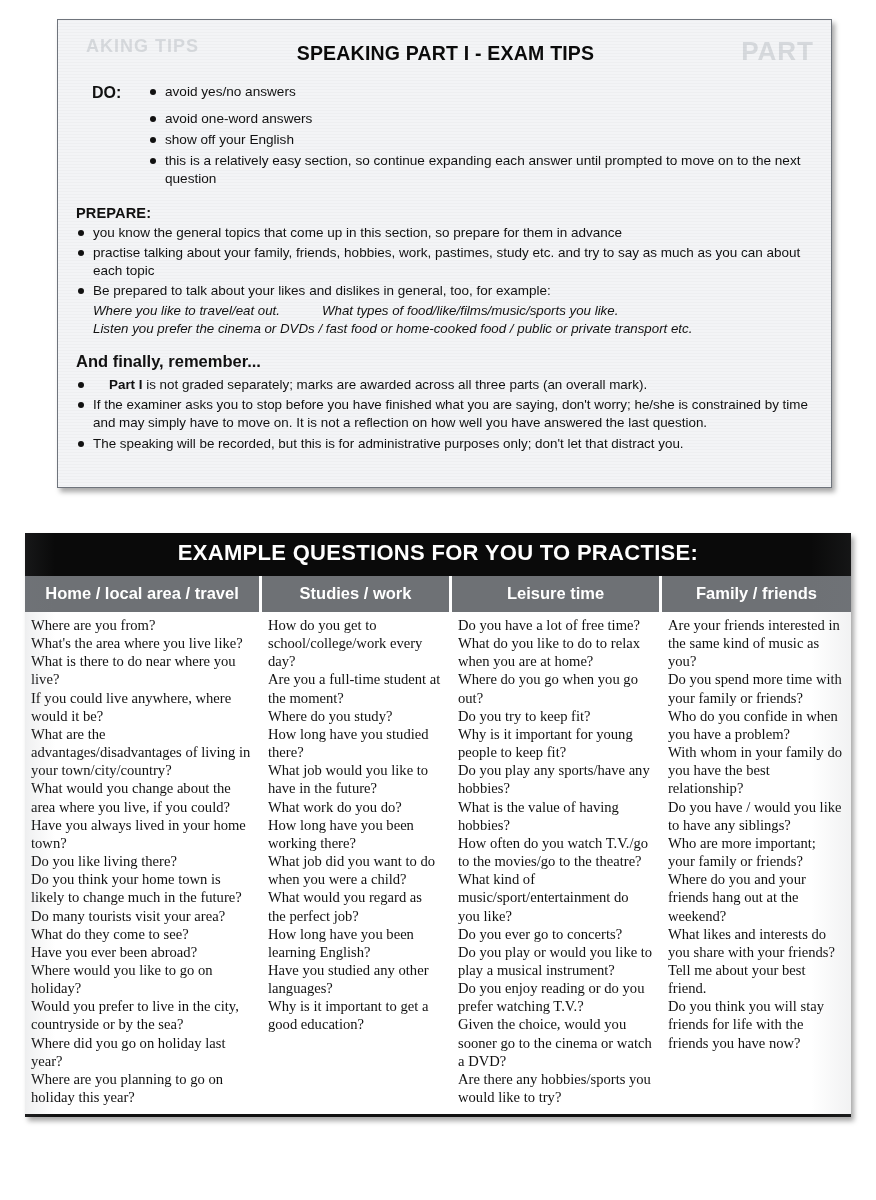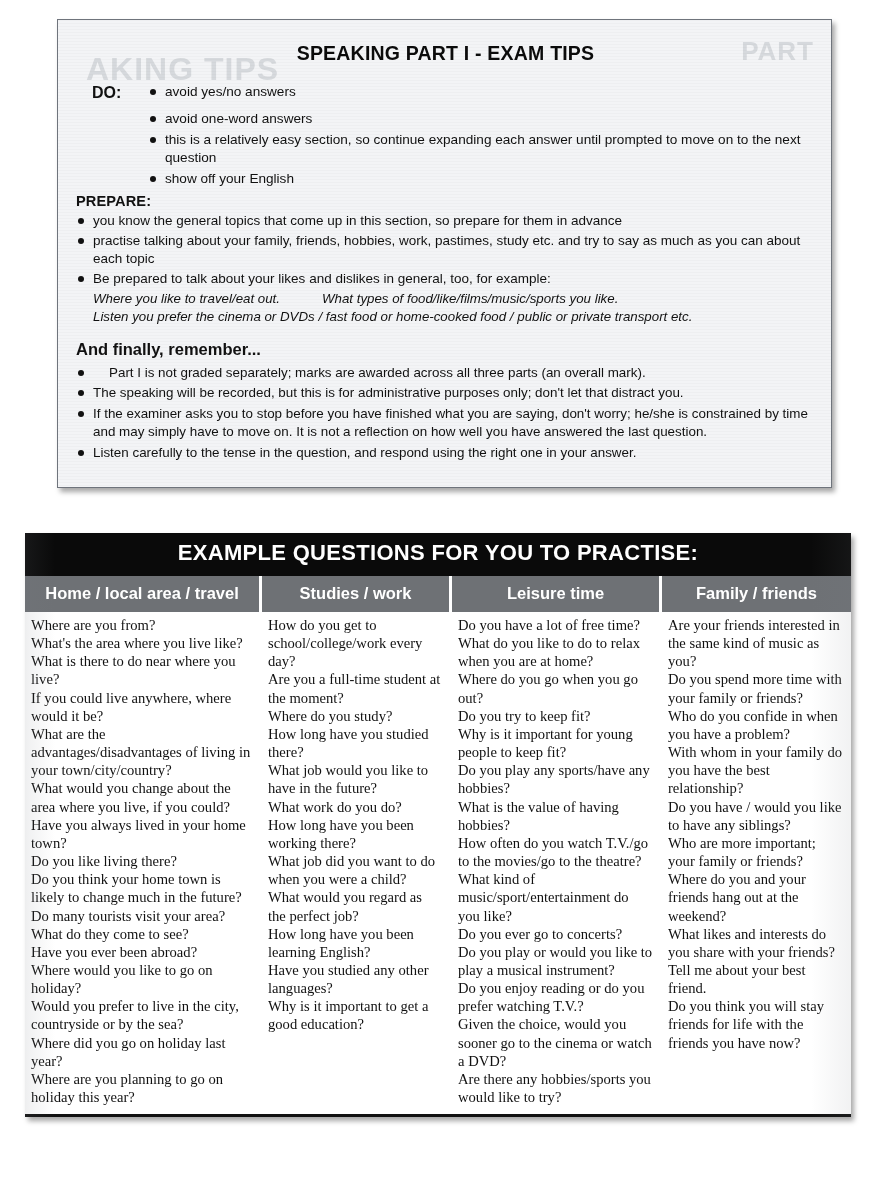--- a/index.html
+++ b/index.html
@@ -93,40 +93,40 @@
     width:6px; height:6px;
     border-radius:50%;
     background:#111;
   }
   ul.do-bullets > li{ font-size:13.6px; margin-bottom:9px; line-height:1.32;}
   ul.do-bullets > li.tight{ margin-bottom:3px; }
 
   .sec-head{
     font-weight:bold;
     font-size:14.6px;
-    margin:2px 0 3px 0;
+    margin:14px 0 3px 0;
     letter-spacing:.1px;
   }
   ul.prep > li{ margin-bottom:2px; font-size:13.5px; line-height:1.33;}
   .ital{
     font-style:italic;
     font-size:13.3px;
     line-height:1.36;
     padding-left:17px;
   }
   .ital .gap{ display:inline-block; width:42px; }
 
   .finally-head{
     text-align:left;
     font-weight:bold;
     font-size:16.5px;
     margin:14px 0 5px 0;
   }
   ul.fin > li{ margin-bottom:3px; font-size:13.4px; line-height:1.33;}
-  .b{ font-weight:normal;padding-left:16px; }
+  .b{ font-weight:bold;padding-left:16px; }
 
   
   .qtable{
     position:absolute;
     left:25px; top:533px;
     width:826px;
     box-shadow:3px 4px 5px rgba(0,0,0,.35);
     background:#fff;
   }
   .qtable-title{
@@ -187,53 +187,52 @@
       rgba(120,125,132,.10) 4px,
       rgba(255,255,255,0) 30px,
       rgba(255,255,255,0) calc(100% - 40px),
       rgba(120,125,132,.10) 100%);
   }
 </style>
 </head>
 <body>
 
 <div class="tips-panel">
-  <div class="ghost" style="left:28px;top:16px;font-size:32px;margin-top:15px;">AKING TIPS</div>
+  <div class="ghost" style="left:28px;top:16px;font-size:18px;">AKING TIPS</div>
   <div class="ghost" style="right:17px;top:16px;font-size:26px;">PART</div>
 
   <div class="tips-inner">
     <div class="tips-title">SPEAKING PART I - EXAM TIPS</div>
 
     <div class="do-row">
       <div class="do-label">DO:</div>
       <div class="do-list">
         <ul class="bl do-bullets">
           <li>avoid yes/no answers</li>
           <li class="tight">avoid one-word answers</li>
+          <li class="tight">show off your English</li>
           <li class="tight">this is a relatively easy section, so continue expanding each answer until prompted to move on to the next question</li>
-          <li class="tight">show off your English</li>
         </ul>
       </div>
     </div>
 
     <div class="sec-head">PREPARE:</div>
     <ul class="bl prep">
       <li>you know the general topics that come up in this section, so prepare for them in advance</li>
       <li>practise talking about your family, friends, hobbies, work, pastimes, study etc. and try to say as much as you can about each topic</li>
       <li>Be prepared to talk about your likes and dislikes in general, too, for example:</li>
     </ul>
     <div class="ital"><span>Where you like to travel/eat out.</span><span class="gap"></span><span>What types of food/like/films/music/sports you like.</span></div>
     <div class="ital">Listen you prefer the cinema or DVDs / fast food or home-cooked food / public or private transport etc.</div>
 
     <div class="finally-head">And finally, remember...</div>
     <ul class="bl fin">
       <li><span class="b">Part I</span><span> is not graded separately; marks are awarded across all three parts (an overall mark).</span></li>
+      <li>If the examiner asks you to stop before you have finished what you are saying, don't worry; he/she is constrained by time and may simply have to move on. It is not a reflection on how well you have answered the last question.</li>
       <li>The speaking will be recorded, but this is for administrative purposes only; don't let that distract you.</li>
-      <li>If the examiner asks you to stop before you have finished what you are saying, don't worry; he/she is constrained by time and may simply have to move on. It is not a reflection on how well you have answered the last question.</li>
-      <li>Listen carefully to the tense in the question, and respond using the right one in your answer.</li>
     </ul>
   </div>
   <div class="scan-noise"></div>
 </div>
 
 <div class="qtable">
   <div class="qtable-title">EXAMPLE QUESTIONS FOR YOU TO PRACTISE:</div>
 
   <div class="qthead">
     <div class="hcell col1">Home / local area / travel</div>

